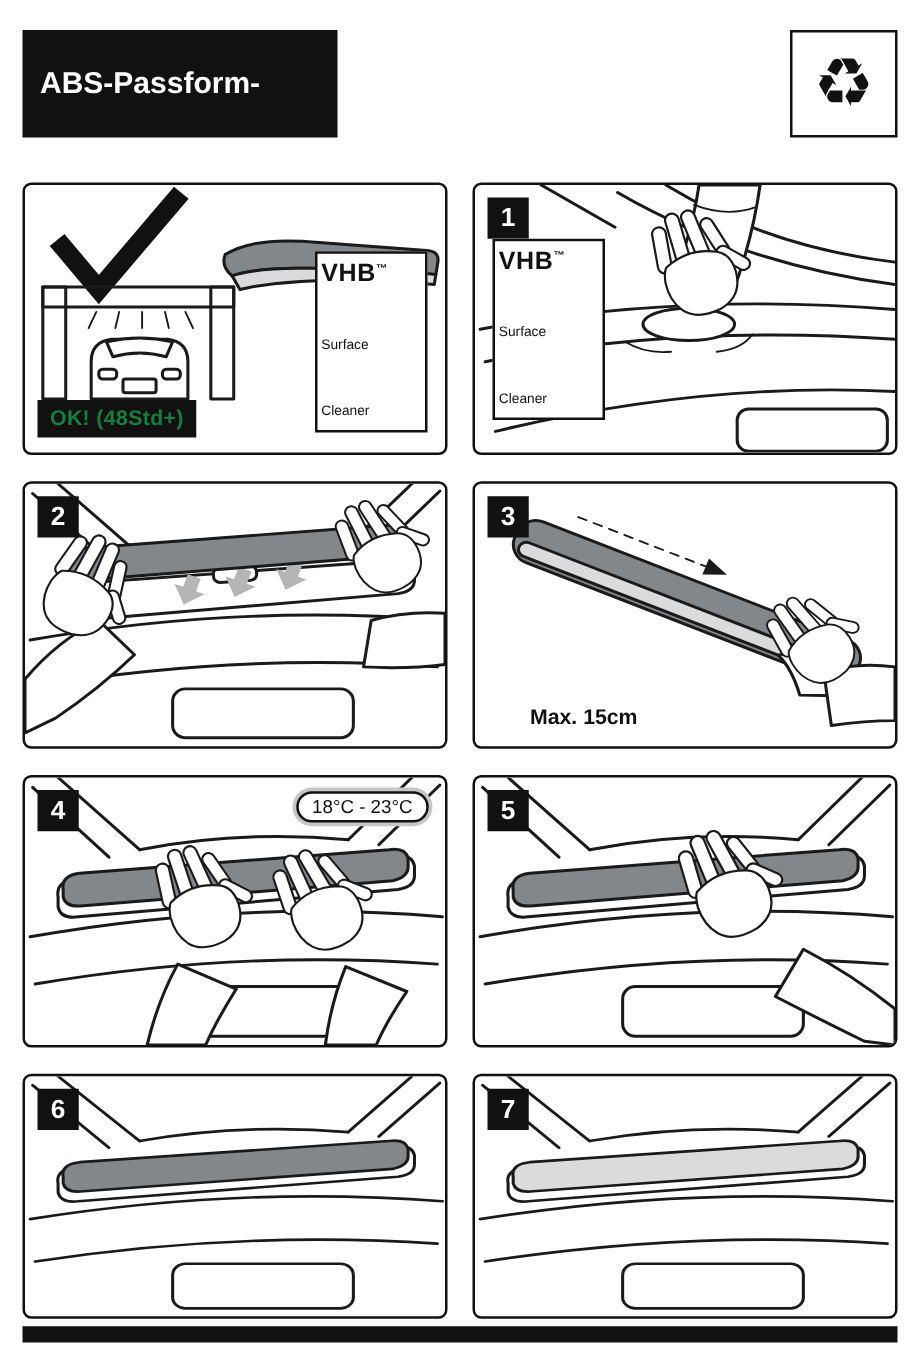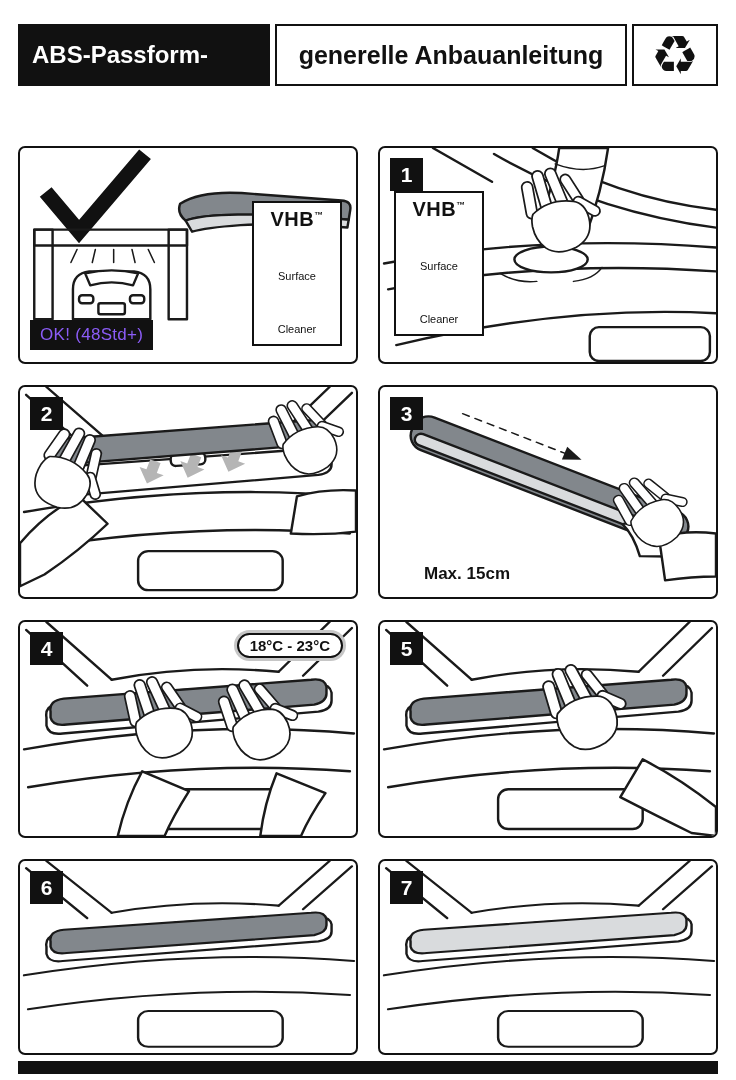--- a/index.html
+++ b/index.html
@@ -1,46 +1,46 @@
 <!DOCTYPE html>
 <html><head>
 <meta charset="utf-8">
 <style>
   html,body{margin:0;padding:0;}
   body{
     width:736px;height:1080px;background:#ffffff;position:relative;overflow:hidden;
     font-family:"Liberation Sans","DejaVu Sans",sans-serif;color:#111;
   }
   
-  .header{position:absolute;top:24px;left:18px;right:18px;height:62px;display:flex;gap:5px;justify-content:space-between;}
+  .header{position:absolute;top:24px;left:18px;right:18px;height:86px;display:flex;gap:5px;justify-content:space-between;}
   .title-box{width:252px;background:#111;color:#fff;font-weight:700;font-size:24px;line-height:1.3;
     display:flex;flex-direction:column;justify-content:center;padding:0 14px;box-sizing:border-box;}
   .subtitle-box{flex:1;border:2px solid #111;display:flex;align-items:center;justify-content:center;
     font-weight:700;font-size:25px;box-sizing:border-box;}
   .recycle-box{width:86px;border:2px solid #111;display:flex;align-items:center;justify-content:center;
     font-size:54px;line-height:1;box-sizing:border-box;}
   
   .grid{position:absolute;top:146px;left:18px;right:18px;display:grid;
     grid-template-columns:1fr 1fr;grid-template-rows:218px 214px 218px 196px;gap:21px 20px;}
   .panel{position:relative;border:2px solid #111;border-radius:7px;background:#fff;overflow:hidden;}
   .scene{position:absolute;inset:0;width:100%;height:100%;}
   .stepnum{position:absolute;top:10px;left:10px;width:33px;height:33px;background:#111;color:#fff;
     font-weight:700;font-size:21px;display:flex;align-items:center;justify-content:center;z-index:3;}
   
-  .vhb{position:absolute;width:90px;border:2px solid #111;background:#fff;text-align:center;
+  .vhb{position:absolute;width:90px;border:2px solid #111;background:#fff;
     padding:5px 3px 7px;box-sizing:border-box;z-index:3;}
   .vhb-brand{font-size:20px;font-weight:700;letter-spacing:.5px;line-height:1.1;}
   .vhb-brand sup{font-size:9px;font-weight:700;}
   .vhb-sub{font-size:11px;line-height:1.25;font-weight:400;margin-top:40px;}
   .vhb-intro{right:14px;bottom:16px;}
   .vhb-step1{left:14px;bottom:26px;}
-  .ok-badge{position:absolute;left:10px;bottom:12px;background:#111;color:#8b5cf6;font-weight:400;
+  .ok-badge{position:absolute;left:10px;bottom:12px;background:#111;color:#15803d;font-weight:700;
     font-size:17px;padding:5px 10px;z-index:3;letter-spacing:.3px;}
   .temp-badge{position:absolute;top:11px;right:13px;border:2.5px solid #111;border-radius:15px;
-    background:#fff;font-weight:700;font-size:15px;padding:2px 11px;z-index:3;box-shadow:0 0 0 3px #c6c6c6;}
+    background:#fff;font-weight:400;font-size:15px;padding:2px 11px;z-index:3;box-shadow:0 0 0 3px #c6c6c6;}
   .max-note{position:absolute;left:16px;bottom:13px;font-weight:700;font-size:17px;z-index:3;margin-left:28px;}
   
   .footer-bar{position:absolute;left:18px;right:18px;bottom:6px;height:13px;background:#111;}
   
   .ln{fill:none;stroke:#1a1a1a;stroke-width:2.4;stroke-linecap:round;stroke-linejoin:round;}
   .thin{stroke-width:1.5;}
   .fillw{fill:#ffffff;stroke:#1a1a1a;stroke-width:2.4;stroke-linejoin:round;stroke-linecap:round;}
   .fillg{fill:#82878c;stroke:#1a1a1a;stroke-width:2.4;stroke-linejoin:round;}
   .filll{fill:#d9dbdd;stroke:#1a1a1a;stroke-width:2.4;stroke-linejoin:round;}
   .arrow{fill:#b5b5b5;stroke:none;}
@@ -79,21 +79,20 @@
     <g id="arrow-down">
         <path class="arrow" d="M7 0 H19 V12 H27 L13 27 L-1 12 H7 Z"></path>
       </g>
   </defs>
 </svg>
 
 <div class="header">
   <div class="title-box">
     <span>ABS-Passform-</span>
   </div>
-  <div class="subtitle-box">generelle Anbauanleitung</div>
   <div class="recycle-box">♻</div>
 </div>
 
 <div class="grid">
 
   <div class="panel">
     <svg class="scene" viewBox="0 0 330 215" preserveAspectRatio="none">
 
       <path d="M30 50 L58 84 L118 12" fill="none" stroke="#111" stroke-width="15" stroke-linecap="square"></path>
 

